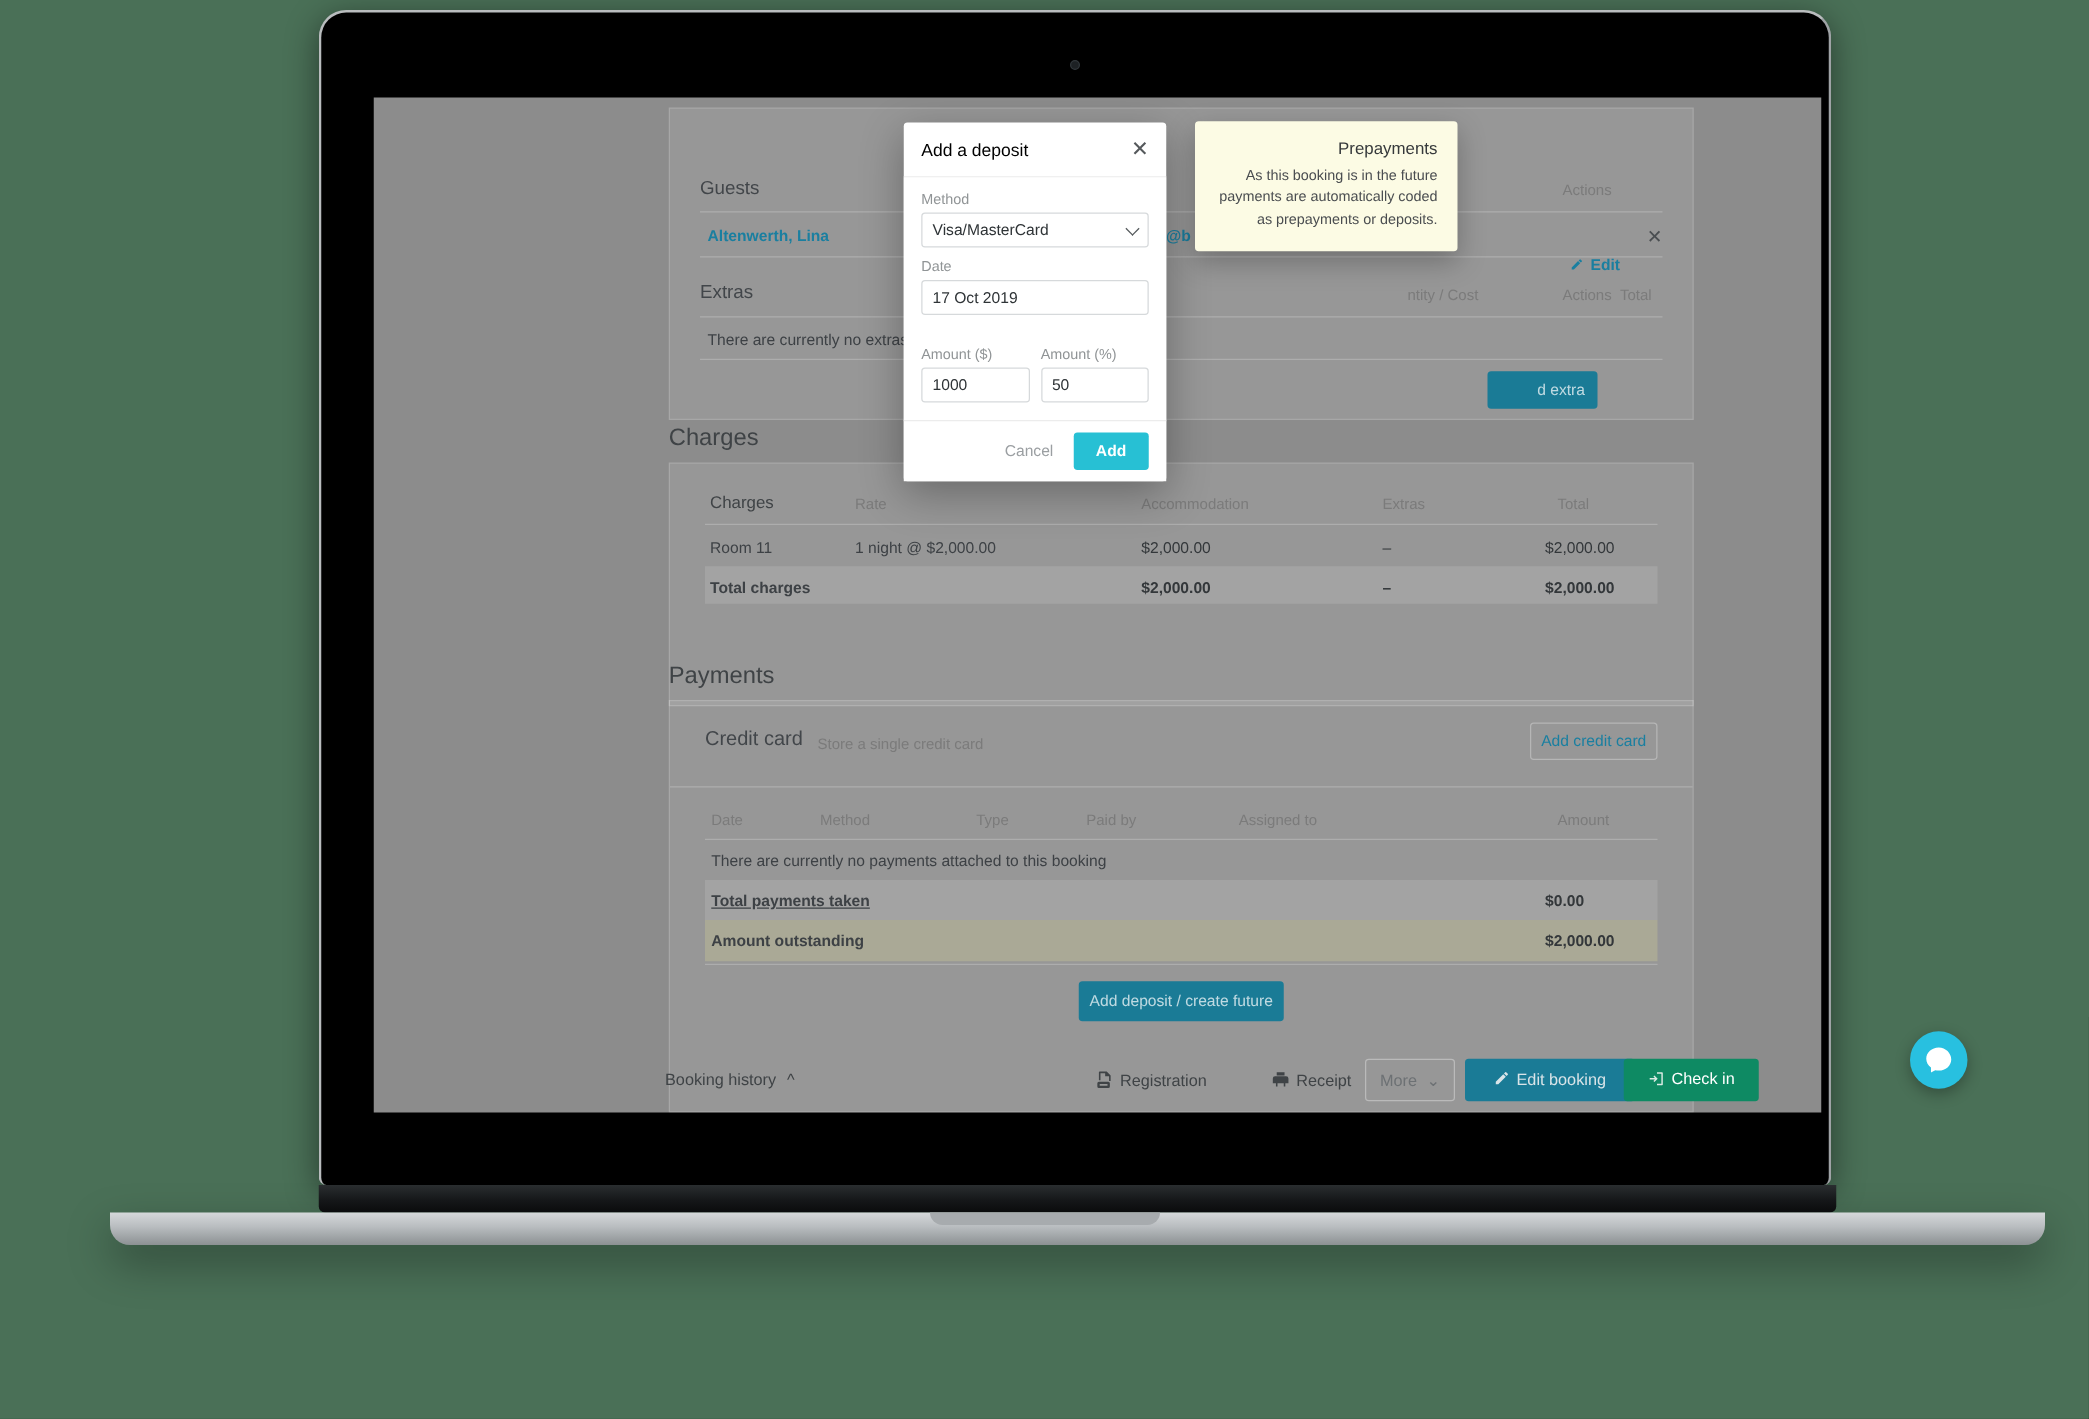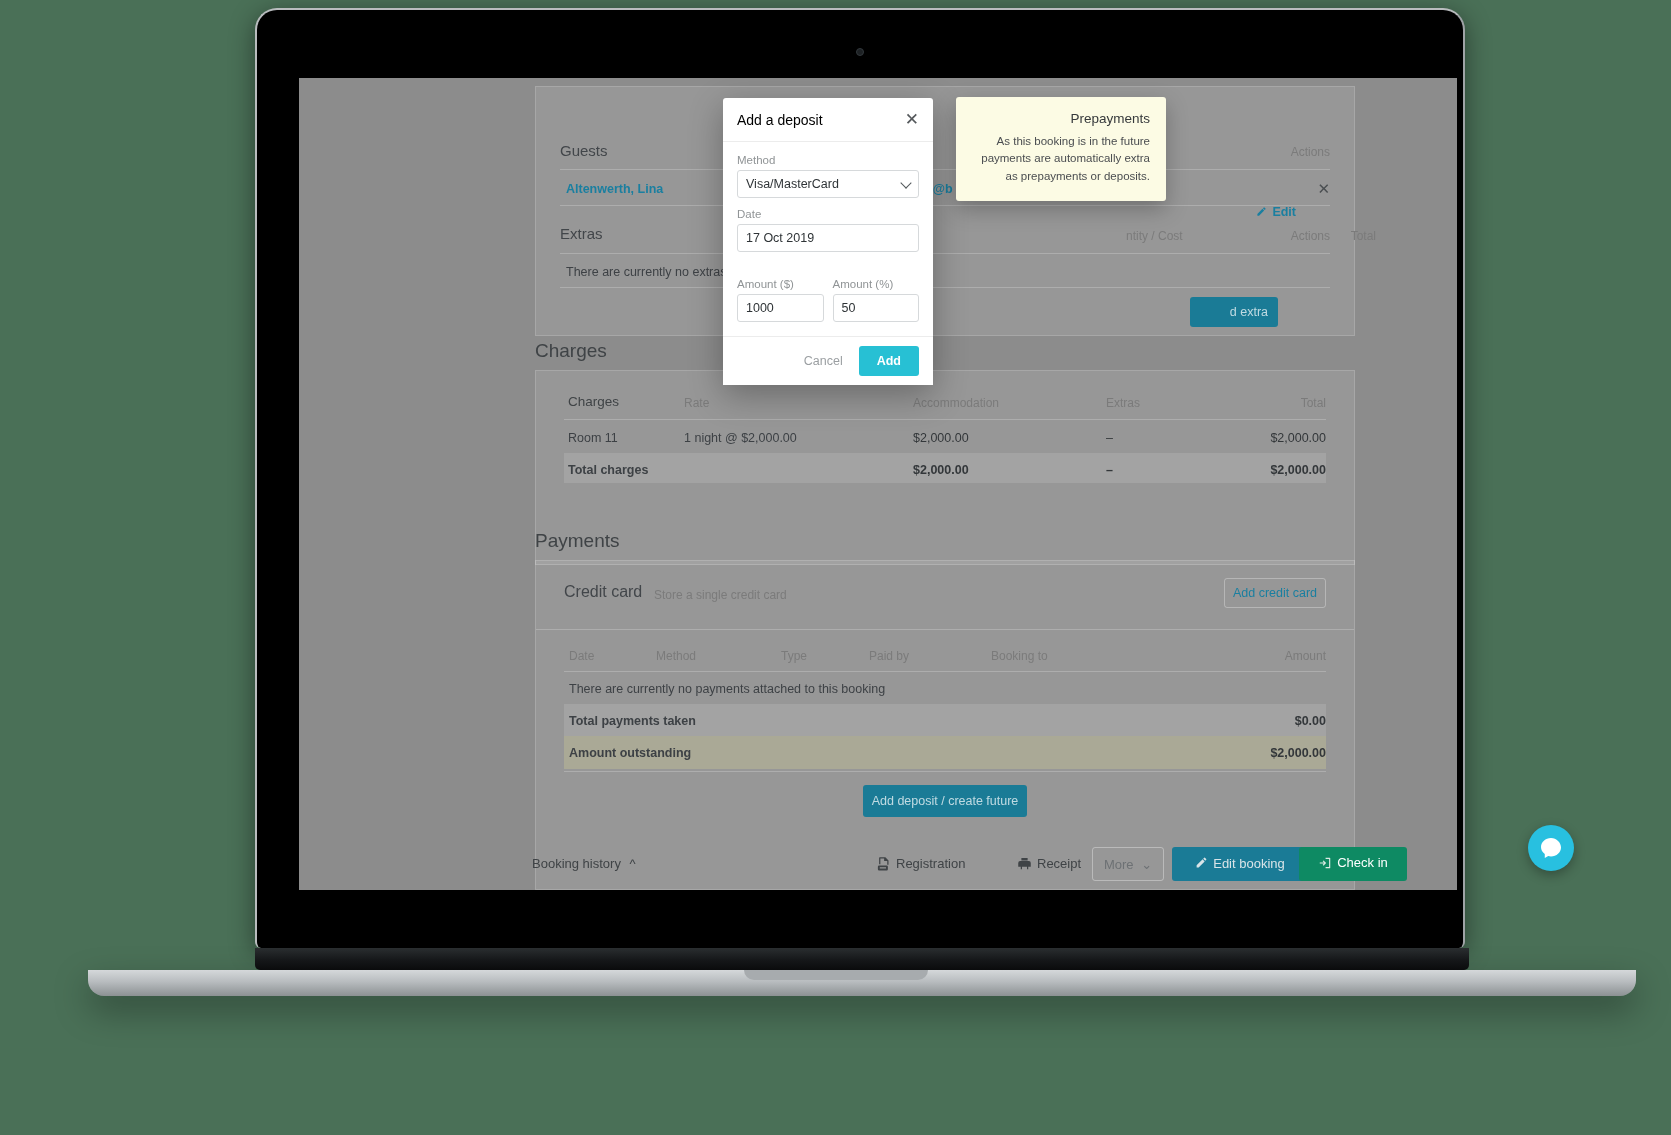--- a/index.html
+++ b/index.html
@@ -116,21 +116,21 @@
   .col-head {
     position: absolute;
     font-size: 12px;
     color: #7b7b7b;
   }
 
   .cell { position: absolute; font-size: 12.5px; color: #3d4145; }
   .cell-link { color: #1a7fa0; font-weight: bold; }
   .money { color: #33373a; }
   .bold { font-weight: bold; }
-  .right { text-align: right; }
+  .right { text-align: left; }
 
   .teal-btn {
     position: absolute;
     background: #1a7b96;
     color: rgba(255,255,255,.72);
     border: none;
     border-radius: 3px;
     font-size: 12.5px;
     font-family: "Liberation Sans", sans-serif;
     cursor: pointer;
@@ -363,28 +363,28 @@
       <div class="panel" id="card-payments">
         <div class="sub-head" style="left:28px; top:22px; font-size:16px;">Credit card</div>
         <div class="col-head" style="left:118px; top:27px;">Store a single credit card</div>
         <button class="pill-btn" style="right:28px; top:17px; width:102px; height:30px;">Add credit card</button>
         <div class="row-line" style="left:0; right:0; top:68px;"></div>
 
         <div class="col-head" style="left:33px; top:88px;">Date</div>
         <div class="col-head" style="left:120px; top:88px;">Method</div>
         <div class="col-head" style="left:245px; top:88px;">Type</div>
         <div class="col-head" style="left:333px; top:88px;">Paid by</div>
-        <div class="col-head" style="left:455px; top:88px;">Booking to</div>
+        <div class="col-head" style="left:455px; top:88px;">Assigned to</div>
         <div class="col-head right" style="right:28px; top:88px; width:80px;">Amount</div>
         <div class="row-line" style="left:28px; right:28px; top:110px;"></div>
 
         <div class="cell" style="left:33px; top:121px;">There are currently no payments attached to this booking</div>
 
         <div class="tr-alt" style="left:28px; right:28px; top:143px; height:32px;"></div>
-        <div class="cell bold" style="left:33px; top:153px;">Total payments taken</div>
+        <div class="cell bold" style="left:33px; top:153px;text-decoration:underline;">Total payments taken</div>
         <div class="cell bold money right" style="right:28px; top:153px; width:90px;">$0.00</div>
 
         <div class="tr-olive" style="left:28px; right:28px; top:175px; height:33px;"></div>
         <div class="cell bold" style="left:33px; top:185px;">Amount outstanding</div>
         <div class="cell bold money right" style="right:28px; top:185px; width:90px;">$2,000.00</div>
         <div class="row-line" style="left:28px; right:28px; top:210px;"></div>
 
         <button class="teal-btn" style="left:50%; margin-left:-82px; top:224px; width:164px; height:32px;">Add deposit / create future</button>
       </div>
 
@@ -428,21 +428,21 @@
             <svg width="14" height="14" viewBox="0 0 24 24">
                 <path fill="#dcebe4" d="M13 3h7a1 1 0 011 1v16a1 1 0 01-1 1h-7v-2h6V5h-6V3zM9.5 7.5L14 12l-4.5 4.5-1.4-1.4L10.2 13H3v-2h7.2L8.1 8.9l1.4-1.4z"></path>
               </svg>
           </span><span>Check in</span>
         </button>
       </div>
     </div>
 
     <div id="prepayments-tooltip">
       <div id="tooltip-title">Prepayments</div>
-      <div id="tooltip-body">As this booking is in the future payments are automatically extra as prepayments or deposits.</div>
+      <div id="tooltip-body">As this booking is in the future payments are automatically coded as prepayments or deposits.</div>
     </div>
 
     <div id="deposit-modal">
       <div id="modal-header">
         <div id="modal-title">Add a deposit</div>
         <button id="modal-close">✕</button>
       </div>
 
       <div id="modal-body">
         <div class="field-group">

